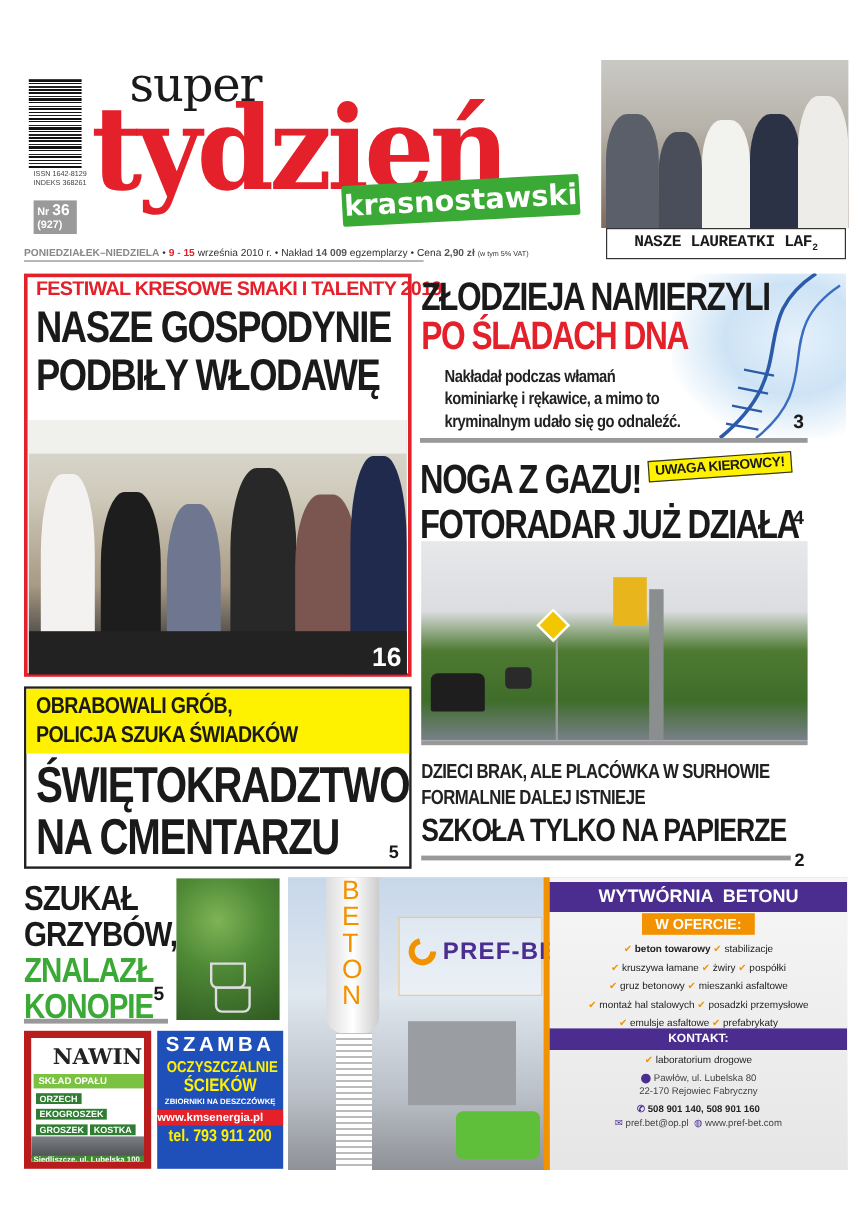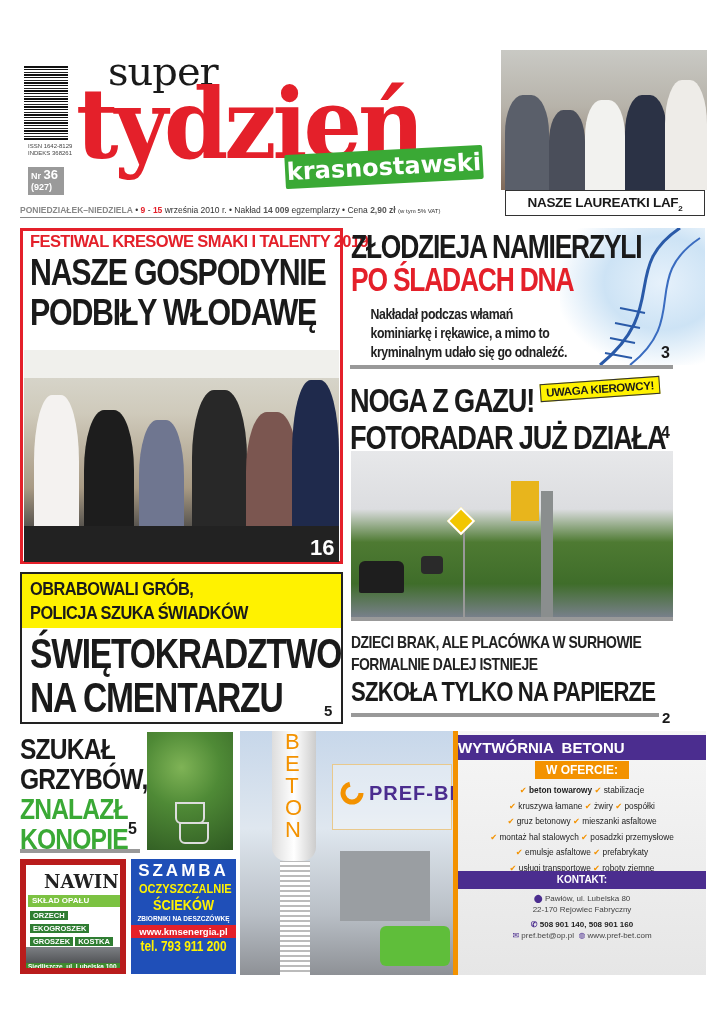--- a/index.html
+++ b/index.html
@@ -23,21 +23,21 @@
   #dateline { left: 20px; top: 205px; width: 333px; font-size: 8.5px; color: #333; border-bottom: 1.5px solid #888; padding-bottom: 2px; white-space: nowrap; }
   #dateline b { color: #888; }
   #dateline .rd { color: #e4202a; font-weight: bold; }
   #dateline .sm { font-size: 6px; }
 
   
   #laf-photo { left: 501px; top: 50px; width: 206px; height: 140px;
     background: linear-gradient(180deg, #c9c9c4 0%, #b7b3aa 40%, #806a5a 100%); overflow: hidden; }
   #laf-photo .person { position: absolute; bottom: 0; border-radius: 40% 40% 0 0; }
   #laf-caption { left: 505px; top: 190px; width: 200px; height: 26px; border: 1.5px solid #333; background: #fff;
-    font-weight: bold; font-size: 13.5px; line-height: 23px; text-align: center; white-space: nowrap; letter-spacing: -0.3px; }
+    font-weight: bold; font-size: 13.5px; line-height: 23px; text-align: center; white-space: nowrap; letter-spacing: -0.3px; font-family: Liberation Mono, monospace; }
   #laf-caption sub { font-size: 8px; }
 
   
   #festival-box { left: 20px; top: 228px; width: 323px; height: 336px; border: 3px solid #e4202a; }
   #festival-kicker { left: 30px; top: 232px; font-size: 16.5px; white-space: nowrap; color: #e4202a; letter-spacing: -0.6px; }
   #festival-title { left: 30px; top: 253px; font-size: 37px; line-height: 40px; white-space: nowrap; letter-spacing: -1.5px; transform: scaleX(0.82); }
   #festival-photo { left: 24px; top: 350px; width: 315px; height: 212px;
     background: linear-gradient(180deg, #dcdcd4 0%, #cfcabb 30%, #a89a84 65%, #3b3b3b 90%, #262626 100%); overflow: hidden; }
   #festival-page { left: 310px; top: 535px; color: #fff; font-weight: bold; font-size: 22px; }
 
@@ -228,21 +228,21 @@
     <div>Siedliszcze, ul. Lubelska 100</div>
     <div><span>tel. 82 560 20 06</span> <span style="color:#ffe600">www.nawin.pl</span></div>
   </div>
 </div>
 
 <div class="abs" id="szamba-ad">
   <div style="text-align:center;color:#fff;font-weight:bold;font-size:17px;letter-spacing:3px;margin-top:2px">SZAMBA</div>
   <div style="text-align:center;color:#fff200;font-weight:bold;font-size:13px;transform:scaleX(0.85)">OCZYSZCZALNIE</div>
   <div style="text-align:center;color:#fff200;font-weight:bold;font-size:15px;transform:scaleX(0.85)">ŚCIEKÓW</div>
   <div style="text-align:center;color:#fff;font-weight:bold;font-size:6.5px;margin-top:2px">ZBIORNIKI NA DESZCZÓWKĘ</div>
-  <div style="background:#e4202a;color:#fff;text-align:center;font-weight:bold;font-size:9.5px;margin-top:3px;padding:1px 0">www.kmsenergia.pl</div>
+  <div style="background:#e4202a;color:#fff;font-weight:bold;font-size:9.5px;margin-top:3px;padding:1px 0">www.kmsenergia.pl</div>
   <div style="text-align:center;color:#fff200;font-weight:bold;font-size:14px;transform:scaleX(0.85)">tel. 793 911 200</div>
 </div>
 
 <div class="abs" id="prefbet-ad">
 
   <div style="position:absolute;left:32px;top:0;width:44px;height:130px;background:linear-gradient(90deg,#ddd,#fff,#ccc);border-radius:0 0 14px 14px"></div>
   <div style="position:absolute;left:42px;top:0;width:20px;color:#f39200;font-size:22px;line-height:22px;text-align:center;font-family:'Liberation Sans',sans-serif">
     <span style="display:inline-block;width:14px;word-break:break-all">BETON</span>
   </div>
   <div style="position:absolute;left:40px;top:130px;width:30px;height:114px;background:repeating-linear-gradient(0deg,#fff 0 3px,#bbb 3px 5px)"></div>
@@ -251,31 +251,31 @@
 
   <div style="position:absolute;left:92px;top:33px;width:120px;height:66px;border:1px solid #e9c98c;background:rgba(255,255,255,0.35)"></div>
   <div style="position:absolute;left:100px;top:50px;display:flex;align-items:center;gap:5px">
     <svg width="24" height="24" viewBox="0 0 24 24">
         <circle cx="12" cy="12" r="9" fill="none" stroke="#f39200" stroke-width="5" stroke-dasharray="40 17"></circle>
       </svg>
     <span style="color:#4b2d8f;font-weight:bold;font-size:20px;letter-spacing:1px">PREF-BET</span>
   </div>
 
   <div style="position:absolute;left:213px;top:0;width:253px;height:244px;background:linear-gradient(180deg,#f6f6f6,#e6e6e6);border-left:5px solid #f39200"></div>
-  <div style="position:absolute;left:218px;top:4px;width:248px;height:25px;background:#4b2d8f;color:#fff;font-weight:bold;font-size:15px;line-height:25px;white-space:pre">WYTWÓRNIA  BETONU</div>
+  <div style="position:absolute;left:218px;top:4px;width:248px;height:25px;background:#4b2d8f;color:#fff;font-weight:bold;font-size:15px;line-height:25px;text-align:center;white-space:pre">WYTWÓRNIA  BETONU</div>
   <div style="position:absolute;left:295px;top:30px;width:94px;height:18px;background:#f39200;color:#fff;font-weight:bold;font-size:12px;line-height:18px;text-align:center">W OFERCIE:</div>
   <div id="offer-list" style="position:absolute;left:218px;top:52px;width:248px;font-size:8.3px;line-height:15.5px;text-align:center;color:#222">
       <div><span style="color: rgb(243, 146, 0);">✔ </span><span style="font-weight: bold;">beton towarowy  </span><span style="color: rgb(243, 146, 0);">✔ </span><span>stabilizacje  </span></div>
       <div><span style="color: rgb(243, 146, 0);">✔ </span><span>kruszywa łamane  </span><span style="color: rgb(243, 146, 0);">✔ </span><span>żwiry  </span><span style="color: rgb(243, 146, 0);">✔ </span><span>pospółki  </span></div>
       <div><span style="color: rgb(243, 146, 0);">✔ </span><span>gruz betonowy  </span><span style="color: rgb(243, 146, 0);">✔ </span><span>mieszanki asfaltowe  </span></div>
       <div><span style="color: rgb(243, 146, 0);">✔ </span><span>montaż hal stalowych  </span><span style="color: rgb(243, 146, 0);">✔ </span><span>posadzki przemysłowe  </span></div>
       <div><span style="color: rgb(243, 146, 0);">✔ </span><span>emulsje asfaltowe  </span><span style="color: rgb(243, 146, 0);">✔ </span><span>prefabrykaty  </span></div>
       <div><span style="color: rgb(243, 146, 0);">✔ </span><span>usługi transportowe  </span><span style="color: rgb(243, 146, 0);">✔ </span><span>roboty ziemne  </span></div>
       <div><span style="color: rgb(243, 146, 0);">✔ </span><span>laboratorium drogowe  </span></div>
     </div>
-  <div style="position:absolute;left:218px;top:140px;width:248px;height:18px;background:#4b2d8f;color:#fff;font-weight:bold;font-size:10px;line-height:18px;text-align:center">KONTAKT:</div>
+  <div style="position:absolute;left:218px;top:126px;width:248px;height:18px;background:#4b2d8f;color:#fff;font-weight:bold;font-size:10px;line-height:18px;text-align:center">KONTAKT:</div>
   <div style="position:absolute;left:218px;top:162px;width:248px;font-size:8px;line-height:11px;color:#444;text-align:center">
     <div><span style="color:#4b2d8f">⬤</span> <span>Pawłów, ul. Lubelska 80</span></div>
     <div>22-170 Rejowiec Fabryczny</div>
     <div style="font-weight:bold;color:#222;margin-top:4px"><span style="color:#4b2d8f">✆</span> <span>508 901 140, 508 901 160</span></div>
     <div style="margin-top:0"><span style="color:#4b2d8f">✉</span> <span>pref.bet@op.pl</span> &nbsp;<span style="color:#4b2d8f">◍</span> <span>www.pref-bet.com</span></div>
   </div>
 </div>
 
 </body></html>

